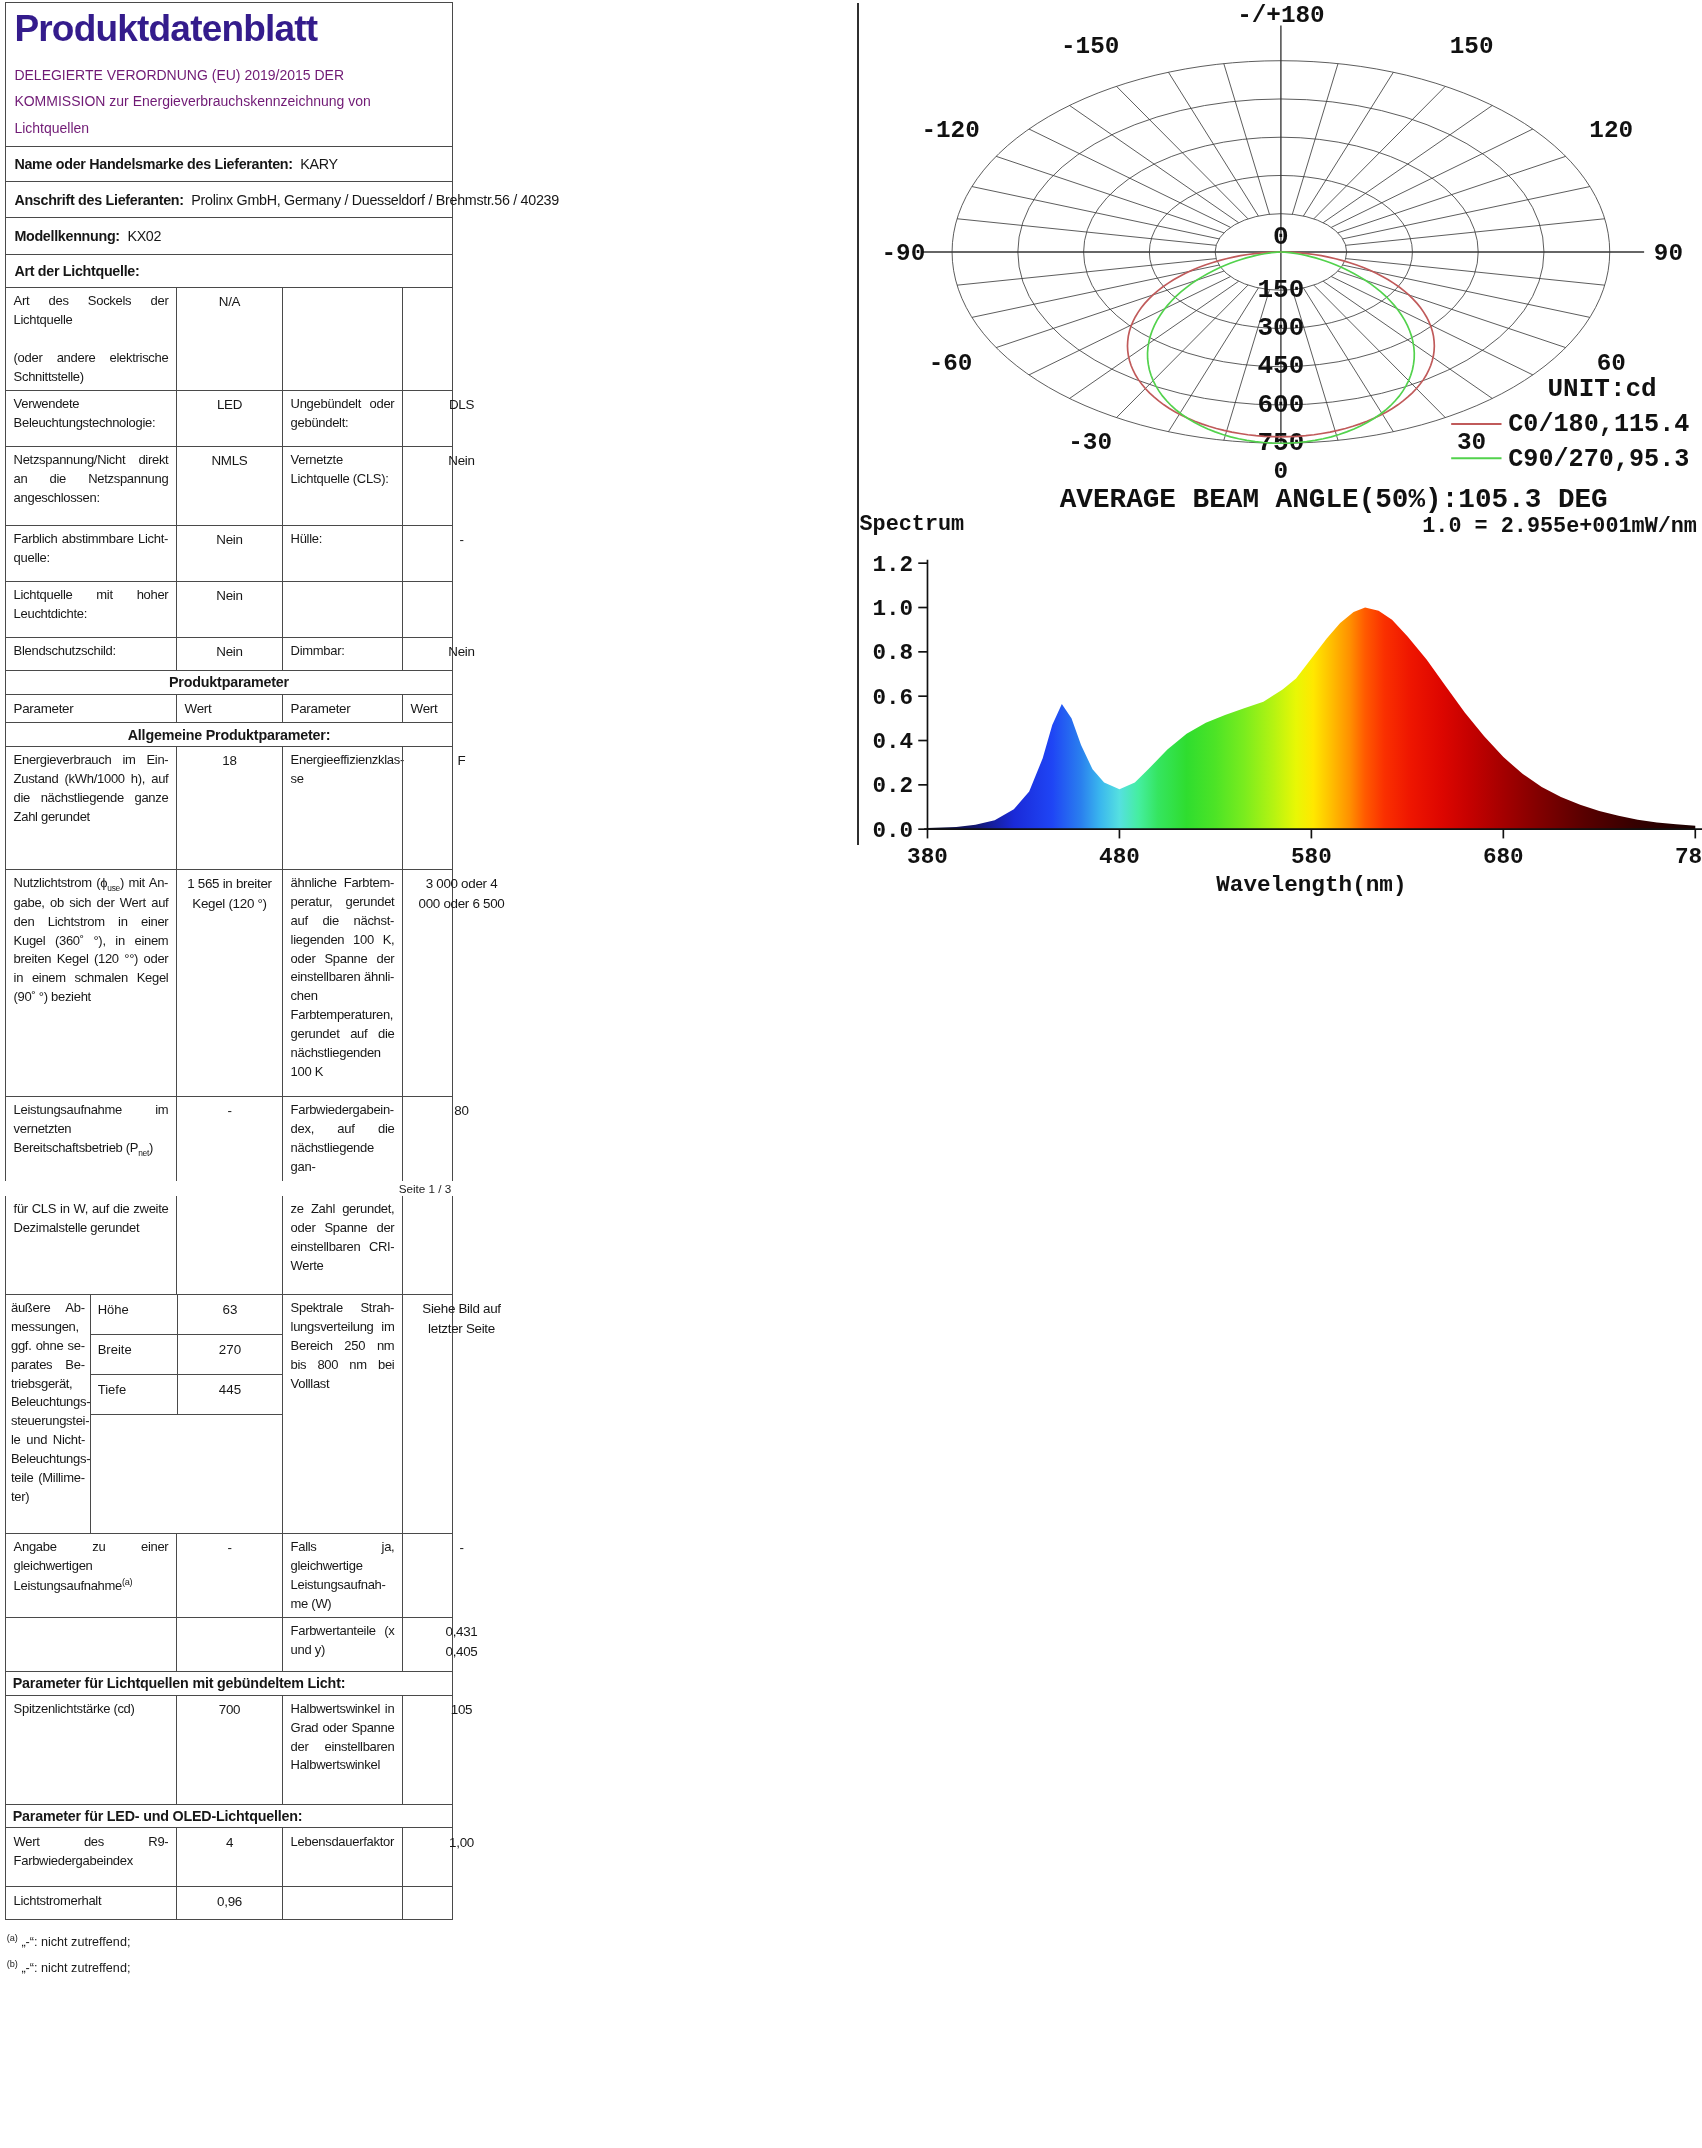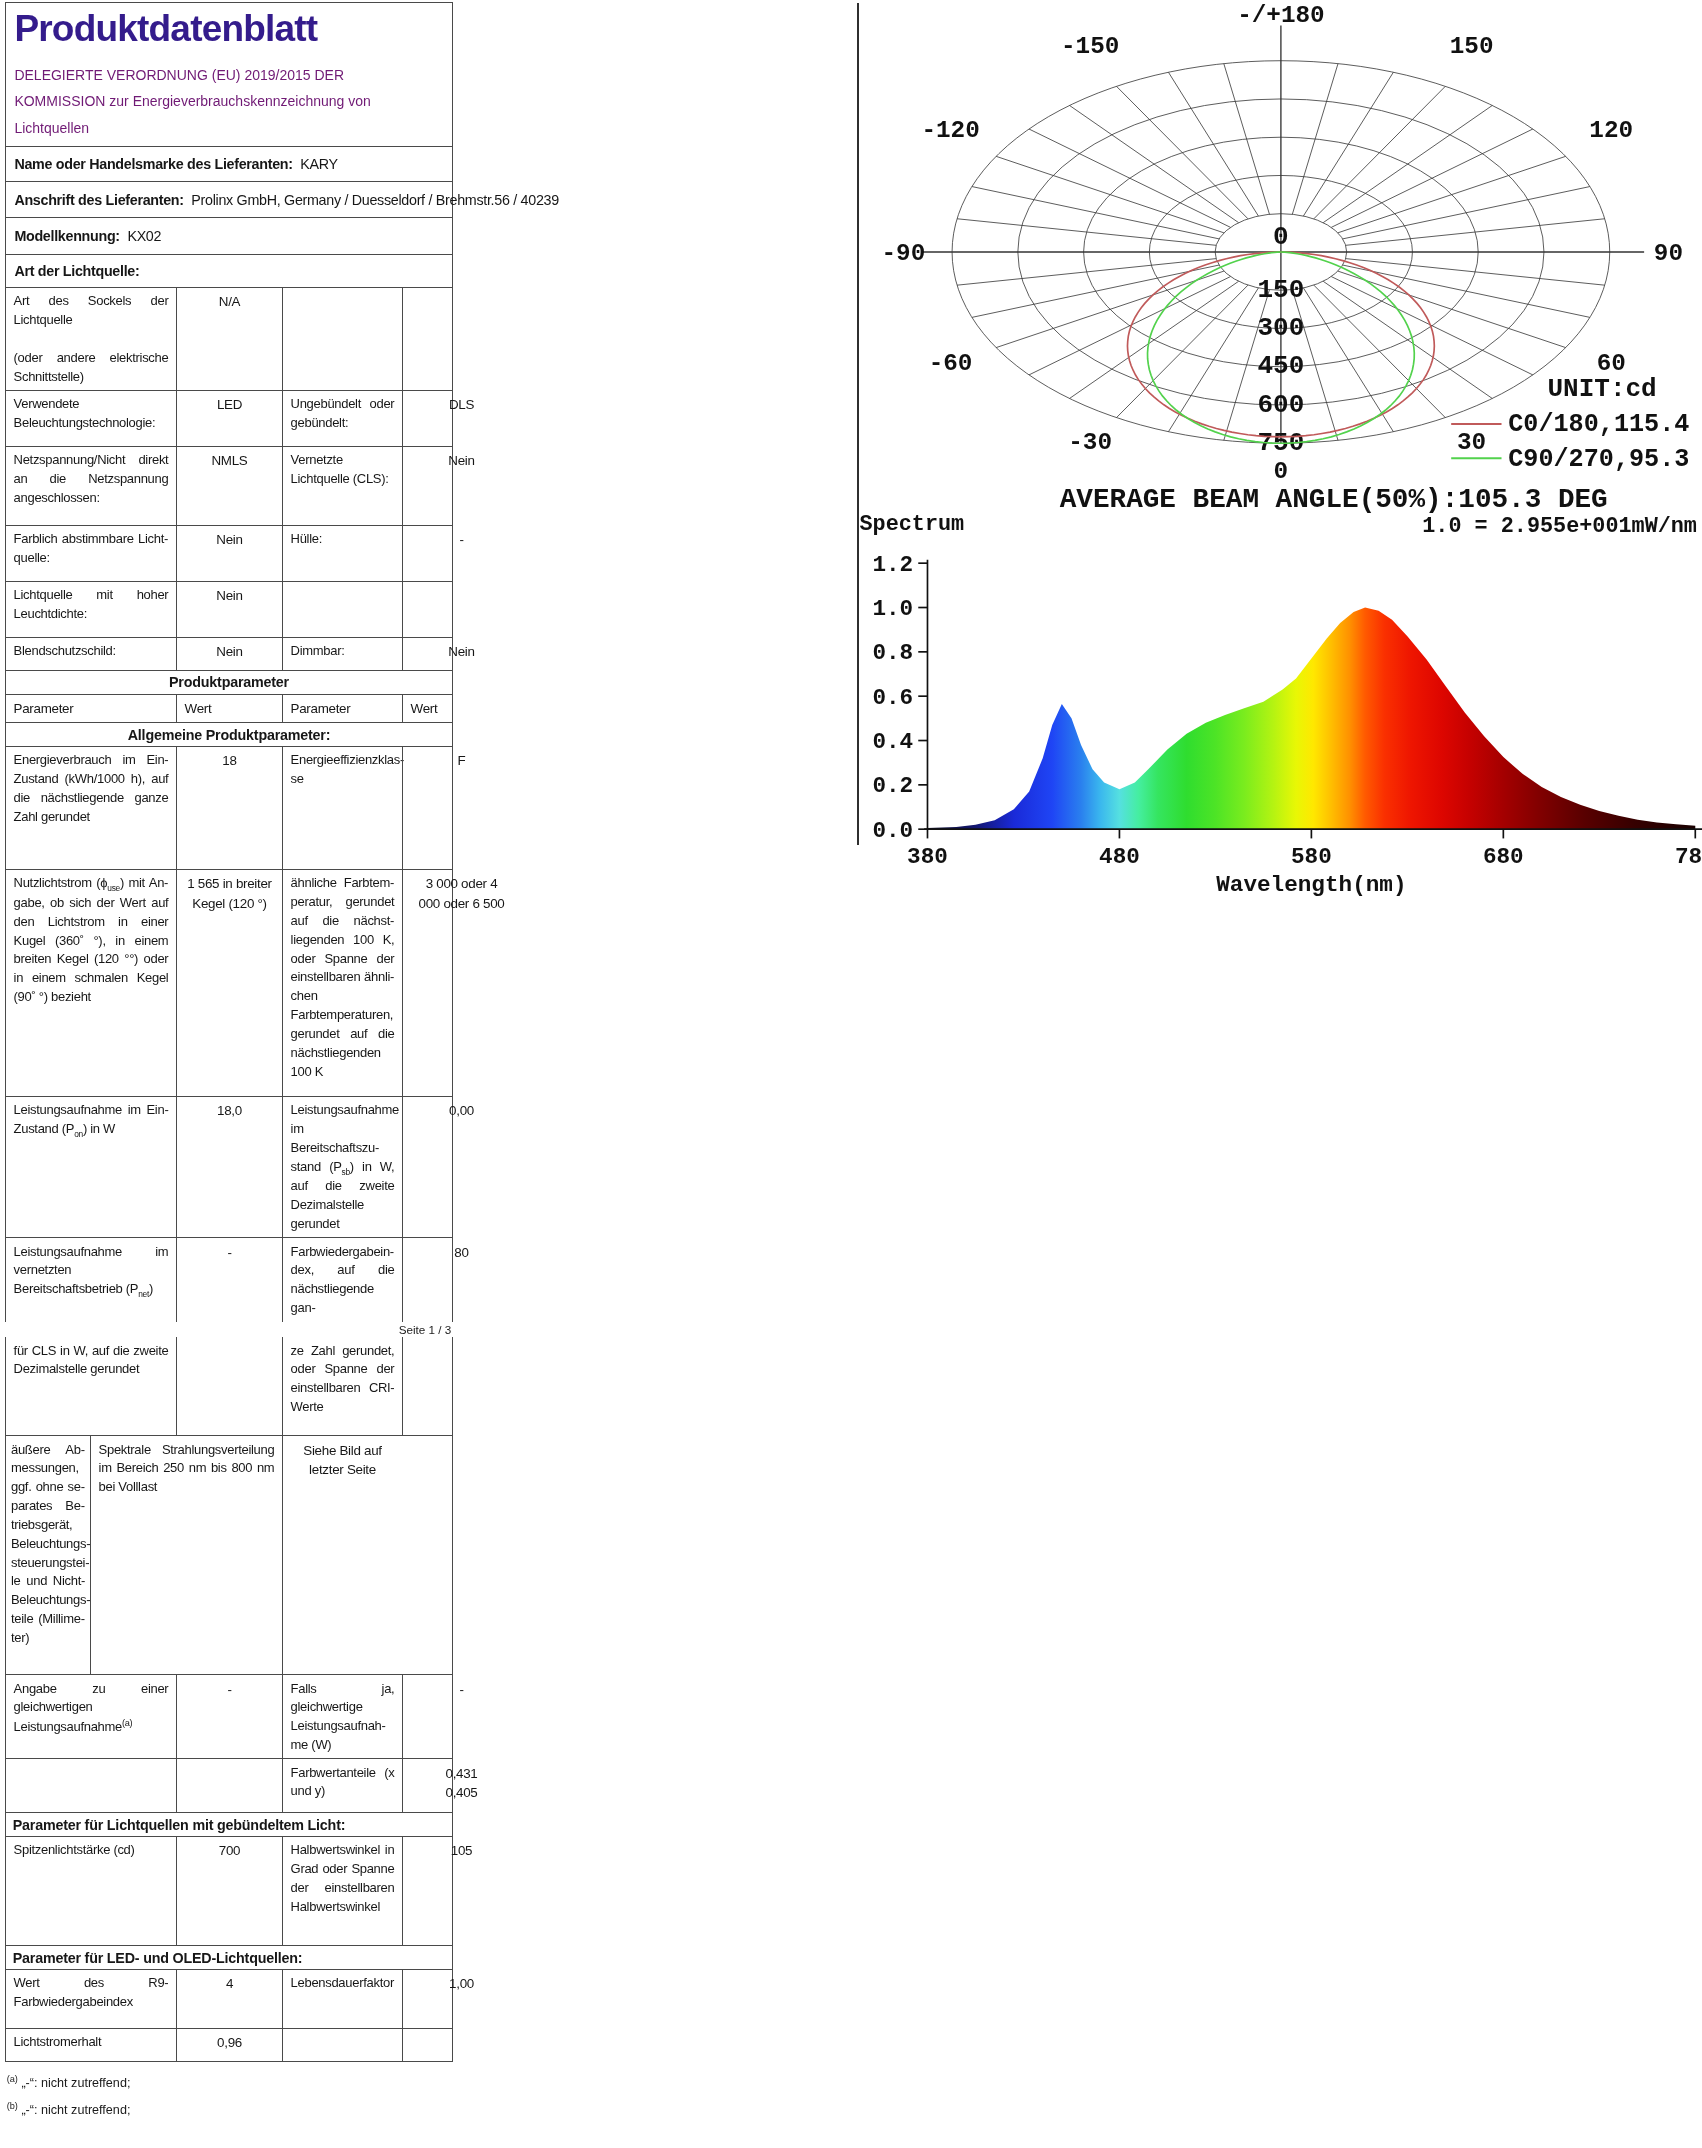--- a/index.html
+++ b/index.html
@@ -122,26 +122,20 @@
         <div class="td val">18</div>
         <div class="td lab">Energieeffizienzklas­se</div>
         <div class="td val">F</div>
       </div>
       <div class="tr" style="min-height:227px">
         <div class="td lab">Nutzlichtstrom (ϕ<sub>use</sub>) mit An­gabe, ob sich der Wert auf den Lichtstrom in einer Kugel (360˚ °), in einem breiten Kegel (120 °°) oder in einem schmalen Kegel (90˚ °) bezieht</div>
         <div class="td val">1 565 in brei­ter Kegel (120 °)</div>
         <div class="td lab">ähnliche Farbtem­peratur, gerundet auf die nächst­liegenden 100 K, oder Spanne der einstellbaren ähnli­chen Farbtempera­turen, gerundet auf die nächstliegenden 100 K</div>
         <div class="td val">3 000 oder 4<br>000 oder 6 500</div>
       </div>
-      <div class="tr" style="min-height:116px">
-        <div class="td lab">Leistungsaufnahme im Ein-Zu­stand (P<sub>on</sub>) in W</div>
-        <div class="td val">18,0</div>
-        <div class="td lab">Leistungsaufnahme im Bereitschaftszu­stand (P<sub>sb</sub>) in W, auf die zweite Dezimal­stelle gerundet</div>
-        <div class="td val">0,00</div>
-      </div>
       <div class="tr" style="min-height:84px">
         <div class="td lab">Leistungsaufnahme im vernetz­ten Bereitschaftsbetrieb (P<sub>net</sub>)</div>
         <div class="td val">-</div>
         <div class="td lab">Farbwiedergabein­dex, auf die nächstliegende gan-</div>
         <div class="td val">80</div>
       </div>
     </div>
 
     <div class="pgbrk">
       <span>Seite 1 / 3</span>
@@ -149,20 +143,34 @@
 
     <div class="t t2">
       <div class="tr" style="min-height:99px">
         <div class="td lab">für CLS in W, auf die zweite De­zimalstelle gerundet</div>
         <div class="td val"></div>
         <div class="td lab">ze Zahl gerundet, oder Spanne der ein­stellbaren CRI-Wer­te</div>
         <div class="td val"></div>
       </div>
       <div class="tr" style="min-height:239px;grid-template-columns:84px 192px 120px 118px">
         <div class="td lab" style="padding:4.2px 5px">äußere Ab­messungen, ggf. ohne se­parates Be­triebsgerät, Beleuchtungs­steuerungstei­le und Nicht-Beleuchtungs­teile (Millime­ter)</div>
+        <div class="dimsub">
+          <div class="dsr">
+            <div class="dsk">Höhe</div>
+            <div class="dsv">63</div>
+          </div>
+          <div class="dsr">
+            <div class="dsk">Breite</div>
+            <div class="dsv">270</div>
+          </div>
+          <div class="dsr">
+            <div class="dsk">Tiefe</div>
+            <div class="dsv">445</div>
+          </div>
+        </div>
         <div class="td lab">Spektrale Strah­lungsverteilung im Bereich 250 nm bis 800 nm bei Volllast</div>
         <div class="td val">Siehe Bild auf<br>letzter Seite</div>
       </div>
       <div class="tr" style="min-height:77px">
         <div class="td lab">Angabe zu einer gleichwertigen Leistungsaufnahme<sup>(a)</sup></div>
         <div class="td val">-</div>
         <div class="td lab">Falls ja, gleichwerti­ge Leistungsaufnah­me (W)</div>
         <div class="td val">-</div>
       </div>
       <div class="tr" style="min-height:54px">

